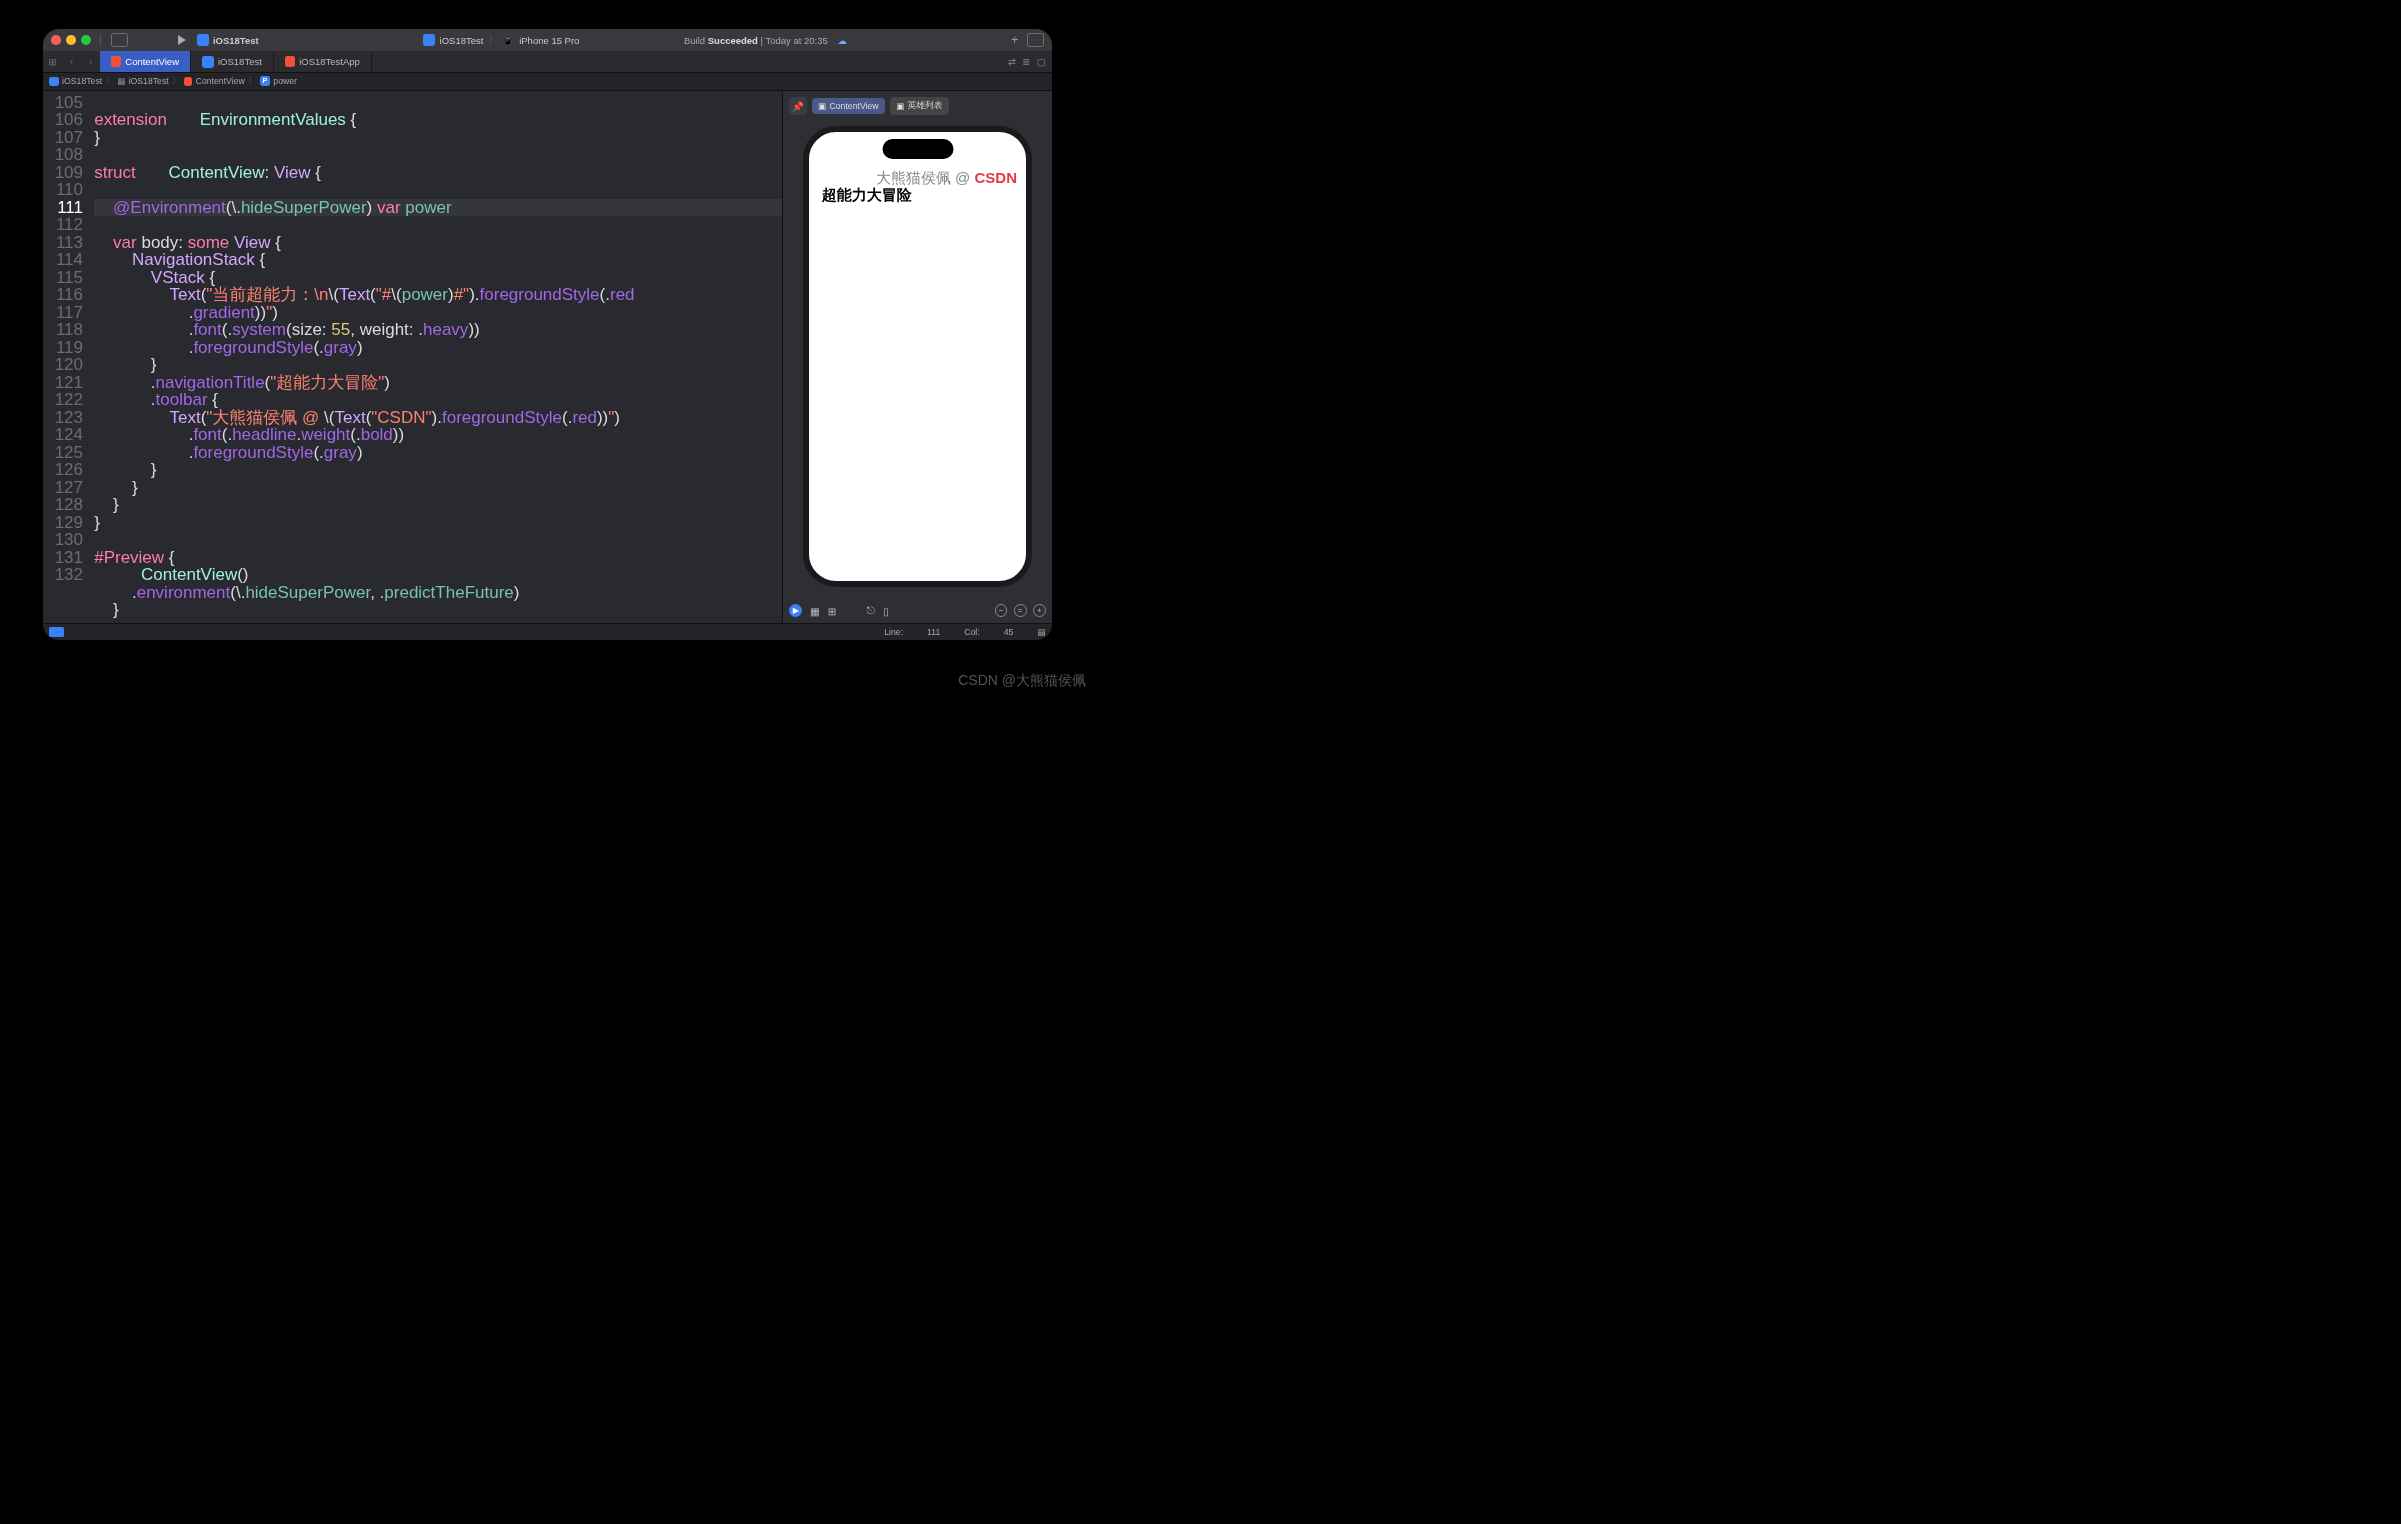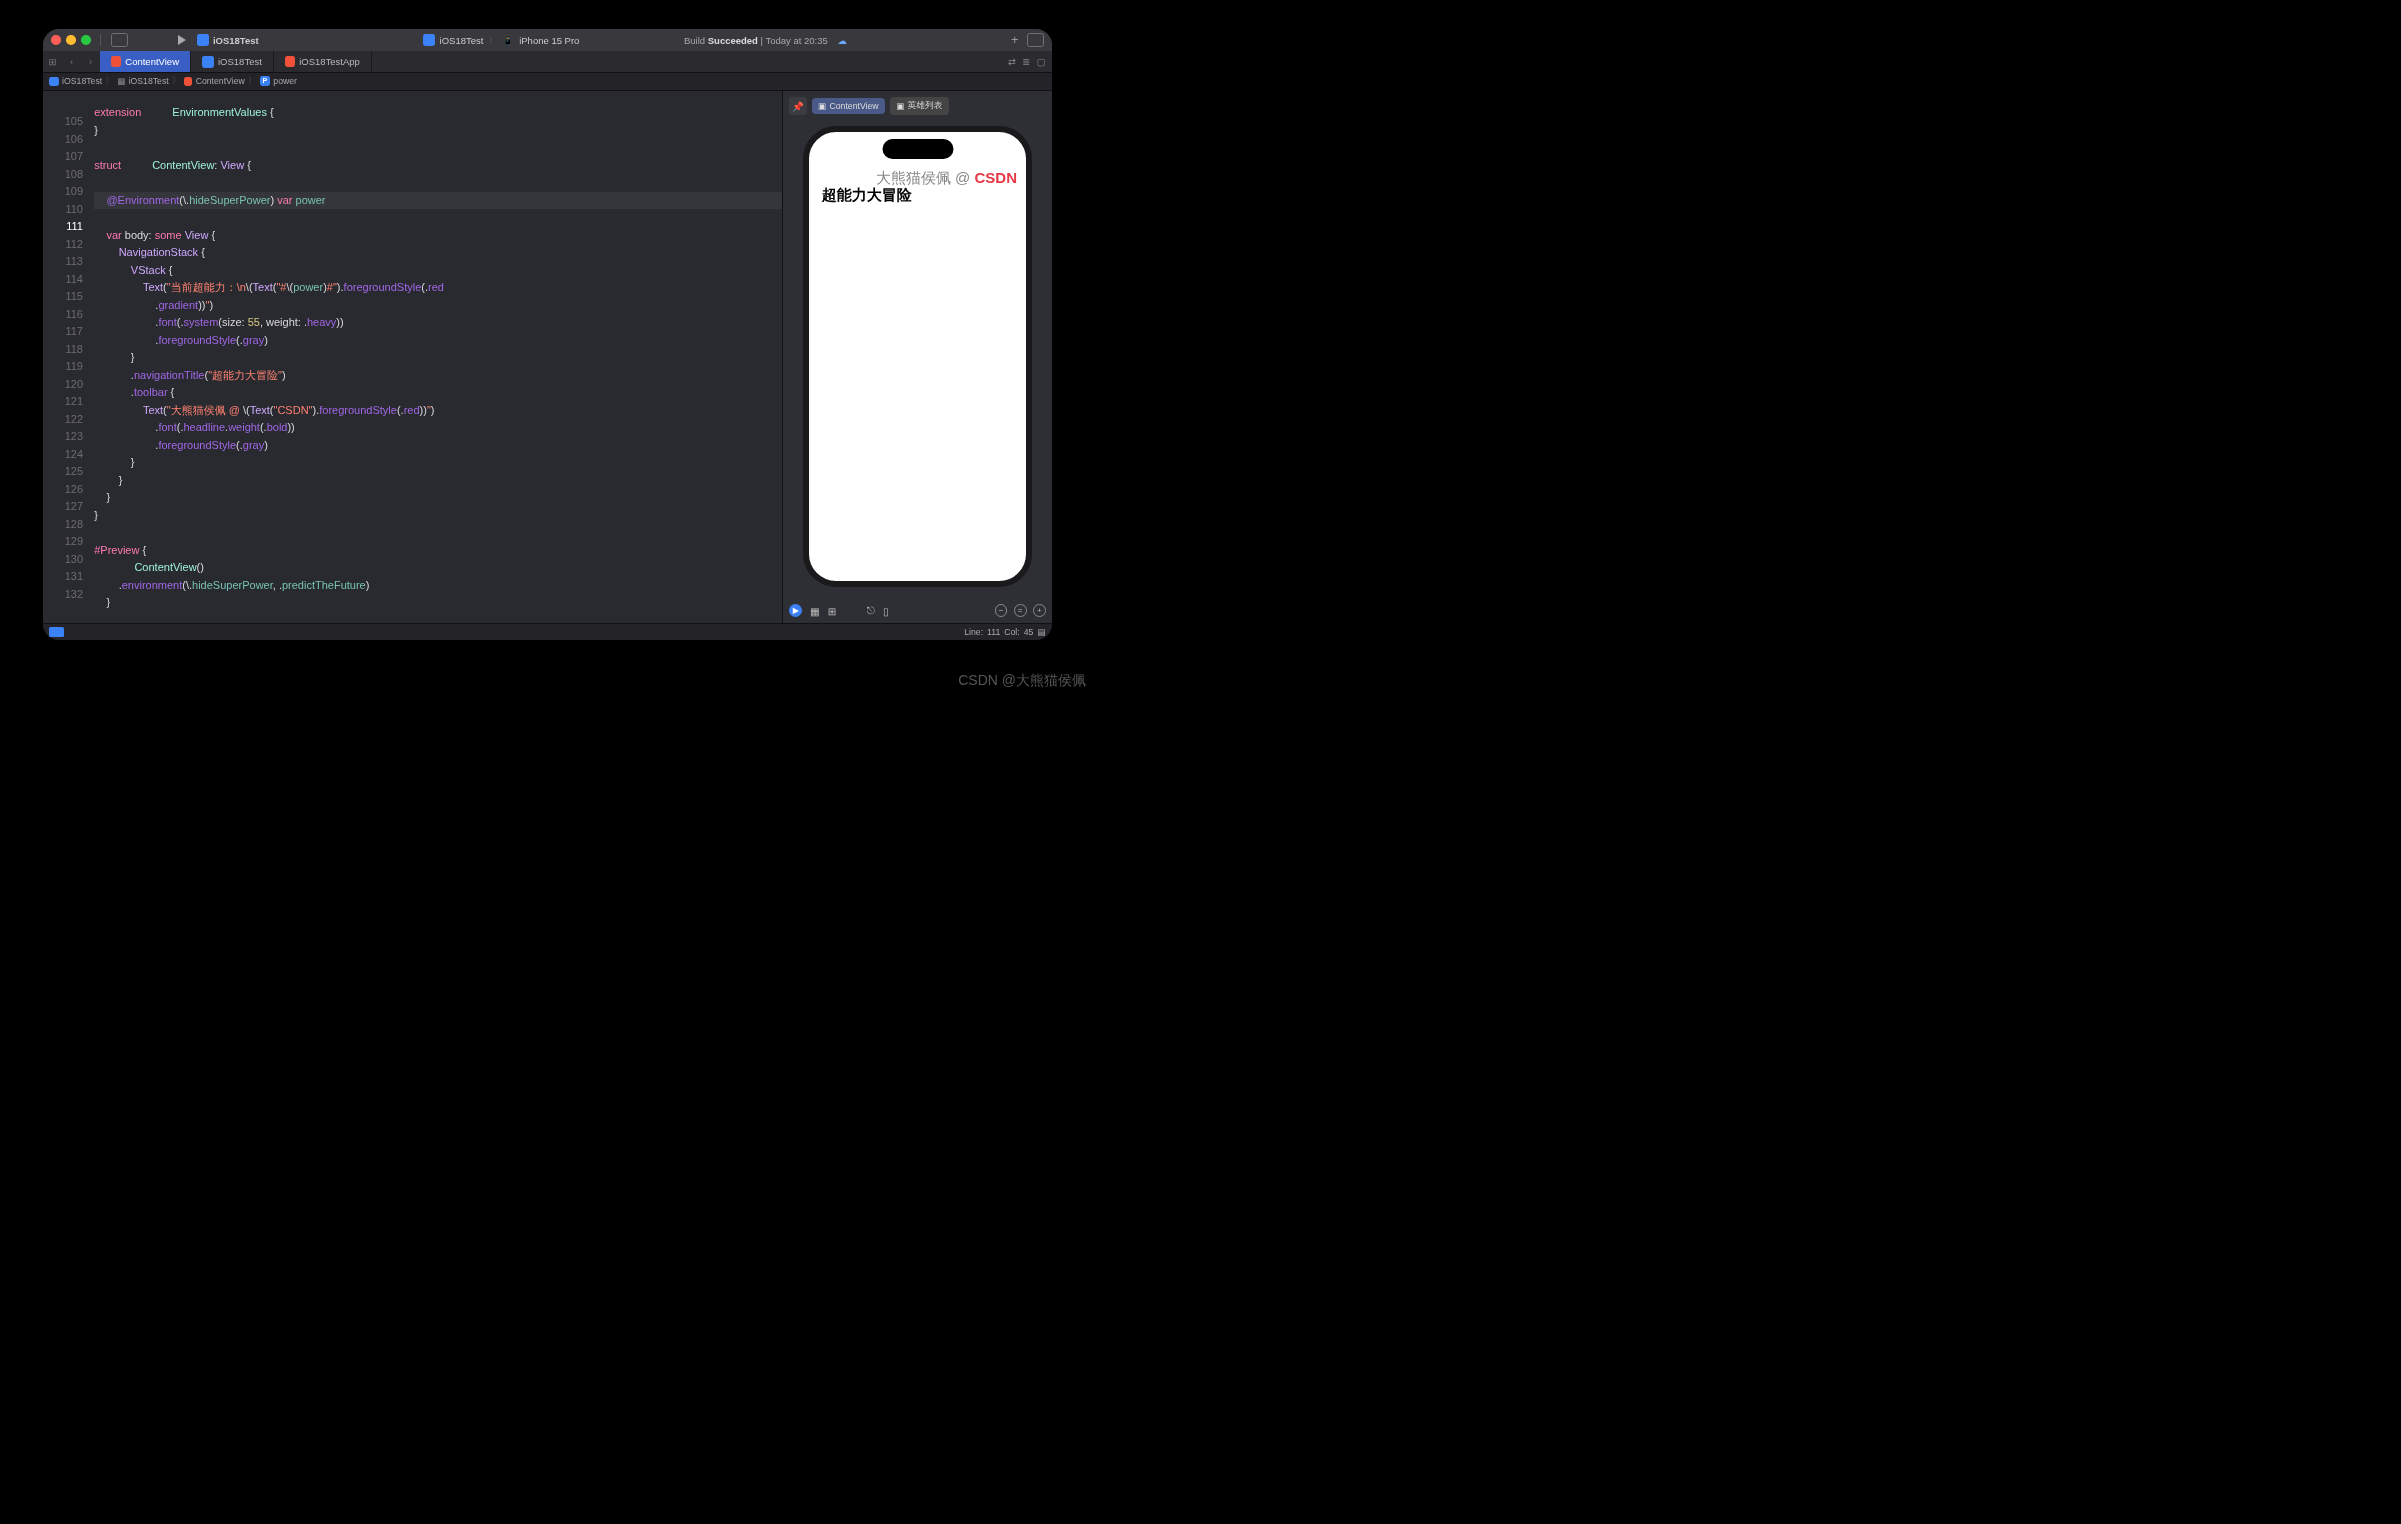--- a/index.html
+++ b/index.html
@@ -27,21 +27,21 @@
   .tab.active { background:#3a5fc4; color:#fff; }
   .swift-ic { width:10.3px;height:10.3px;background:#f05138;border-radius:2.4px;display:inline-block;}
   .tabbar .right { margin-left:auto; display:flex; gap:6.4px; padding-right:6.4px; color:#888;}
   
   .crumb { height:17.5px; background:#242428; display:flex; align-items:center; font-size:8.7px; padding:0 6.4px; gap:3.2px; color:#aaa; border-bottom:0.8px solid #111;}
   .crumb .sep{color:#666;}
   .p-badge{width:10.3px;height:10.3px;background:#3b82f6;color:#fff;font-size:7.1px;border-radius:2.4px;display:inline-flex;align-items:center;justify-content:center;font-weight:700;}
   
   .main { flex:1; display:flex; min-height:0;}
   
-  .editor { flex:1; display:flex; background:#292a30; font-family:"SF Mono",Menlo,monospace; font-size:11px; overflow:hidden;align-items:center;}
+  .editor { flex:1; display:flex; background:#292a30; font-family:"SF Mono",Menlo,monospace; font-size:17px; overflow:hidden;}
   .gutter { width:48px; text-align:right; padding:3.2px 8px 0 0; color:#6c6c70; line-height:17.5px; background:#292a30; user-select:none;}
   .gutter .hl{color:#fff;}
   .code { flex:1; padding:3.2px 0 0 3.2px; line-height:17.5px; white-space:pre; color:#d9d9de;}
   .code .hl-line{ background:#35363c; display:inline-block; width:100%;}
   .kw{color:#ff7ab2;} .type{color:#d0a8ff;} .type2{color:#9ef1dd;margin-left:28px;} .fn{color:#a167e6;} .str{color:#ff8170;} .num{color:#d9c97c;} .prop{color:#78c2b3;} .dot{color:#d9d9de;}
   
   .preview { width:270px; background:#2e2f35; display:flex; flex-direction:column; border-left:0.8px solid #111;}
   .pv-top { padding:6.4px; display:flex; gap:4.8px; align-items:center;}
   .pin{width:17.5px;height:17.5px;background:#3b3c42;border-radius:3.2px;display:flex;align-items:center;justify-content:center;font-size:9.5px;}
   .pv-chip { background:#4a5a88; padding:3.2px 6.4px; border-radius:4px; font-size:8.7px; display:flex; gap:3.2px; align-items:center;}
@@ -55,21 +55,21 @@
   .phone-body{position:absolute;top:50%;left:0;right:0;transform:translateY(-40%);padding:0 14.3px;}
   .phone-l1{font-size:25.4px;font-weight:900;color:#9a9a9f;letter-spacing:0.8px;}
   .phone-l2{font-size:25.4px;font-weight:900;color:#e63946;letter-spacing:0.8px;}
   .pv-toolbar{height:24px;display:flex;align-items:center;padding:0 6.4px;gap:8px;color:#bbb;font-size:10.3px;}
   .pv-toolbar .r{margin-left:auto;display:flex;gap:6.4px;}
   .circ{width:12.7px;height:12.7px;border:1.2px solid #888;border-radius:50%;display:inline-flex;align-items:center;justify-content:center;font-size:8px;}
   .circ.blue{background:#3b82f6;border-color:#3b82f6;color:#fff;}
   
   .bottombar{height:17.5px;background:#242428;display:flex;align-items:center;padding:0 6.4px;font-size:8.7px;color:#aaa;border-top:0.8px solid #111;}
   .bottombar .bl{width:14.3px;height:9.5px;background:#3b82f6;border-radius:1.6px;}
-  .bottombar .r{margin-left:auto;display:flex;gap:4px;align-items:center;}
+  .bottombar .r{margin-left:auto;display:flex;gap:24px;align-items:center;}
   .watermark{position:absolute;right:8px;bottom:4.8px;font-size:14px;color:#555;}
 </style>
 </head>
 <body>
 
 <div class="window">
 
   <div class="titlebar">
     <div class="traffic">
       <div class="dot red"></div>

